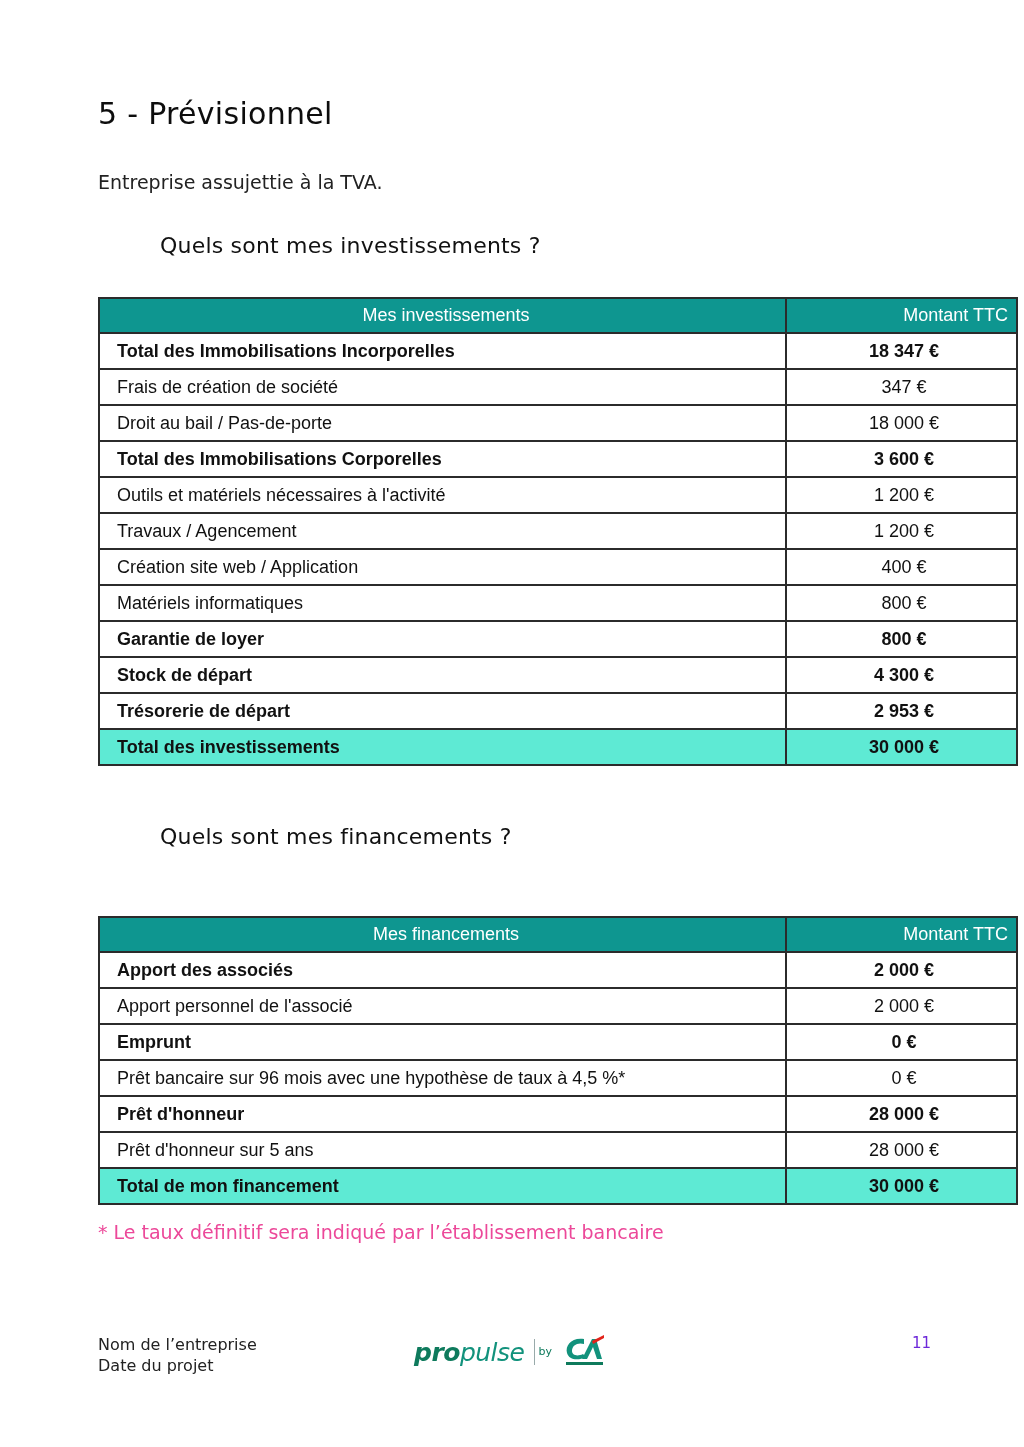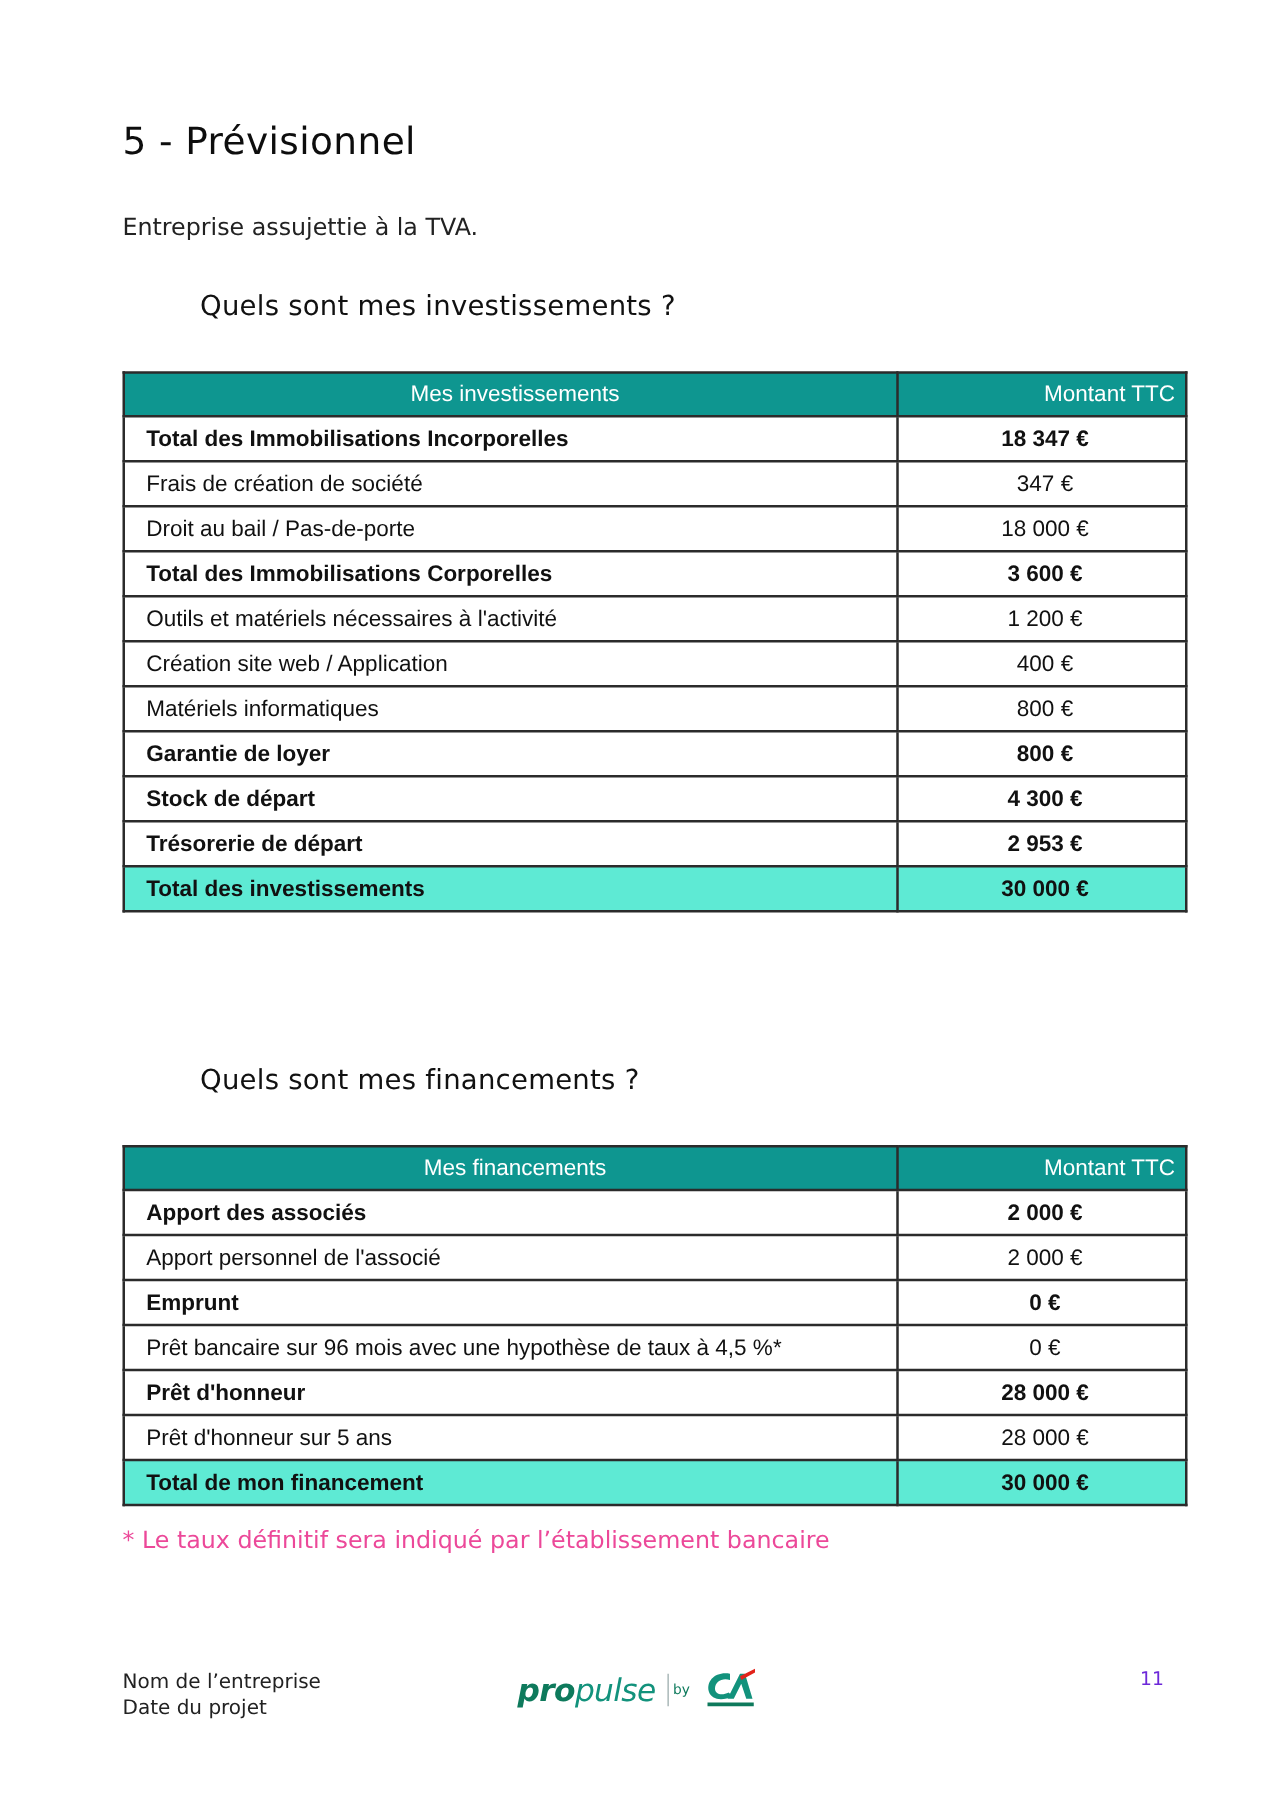--- a/index.html
+++ b/index.html
@@ -14,24 +14,24 @@
     }
     .intro {
       position: absolute; left: 98px; top: 171px;
       font-size: 19px; color: #222;
     }
     .section-title {
       position: absolute; left: 160px;
       font-size: 22px; color: #111; letter-spacing: 0.2px;
     }
     #inv-title { top: 233px; }
-    #fin-title { top: 852px; }
+    #fin-title { top: 824px; }
 
     table.fin {
-      position: absolute; left: 98px; width: 852px;
+      position: absolute; left: 98px; width: 920px;
       border-collapse: collapse;
       font-family: "Liberation Sans", sans-serif;
       font-size: 18px; color: #111;
     }
     #inv-table { top: 297px; }
     #fin-table { top: 916px; }
     table.fin td, table.fin th {
       border: 2px solid #2b2b2b;
       height: 34px; padding: 0 10px 0 17px;
       white-space: nowrap;
@@ -95,20 +95,24 @@
       <tr class="">
         <td>Droit au bail / Pas-de-porte</td>
         <td class="amount">18 000 €</td>
       </tr>
       <tr class="bold">
         <td>Total des Immobilisations Corporelles</td>
         <td class="amount">3 600 €</td>
       </tr>
       <tr class="">
         <td>Outils et matériels nécessaires à l'activité</td>
+        <td class="amount">1 200 €</td>
+      </tr>
+      <tr class="">
+        <td>Travaux / Agencement</td>
         <td class="amount">1 200 €</td>
       </tr>
       <tr class="">
         <td>Création site web / Application</td>
         <td class="amount">400 €</td>
       </tr>
       <tr class="">
         <td>Matériels informatiques</td>
         <td class="amount">800 €</td>
       </tr>

